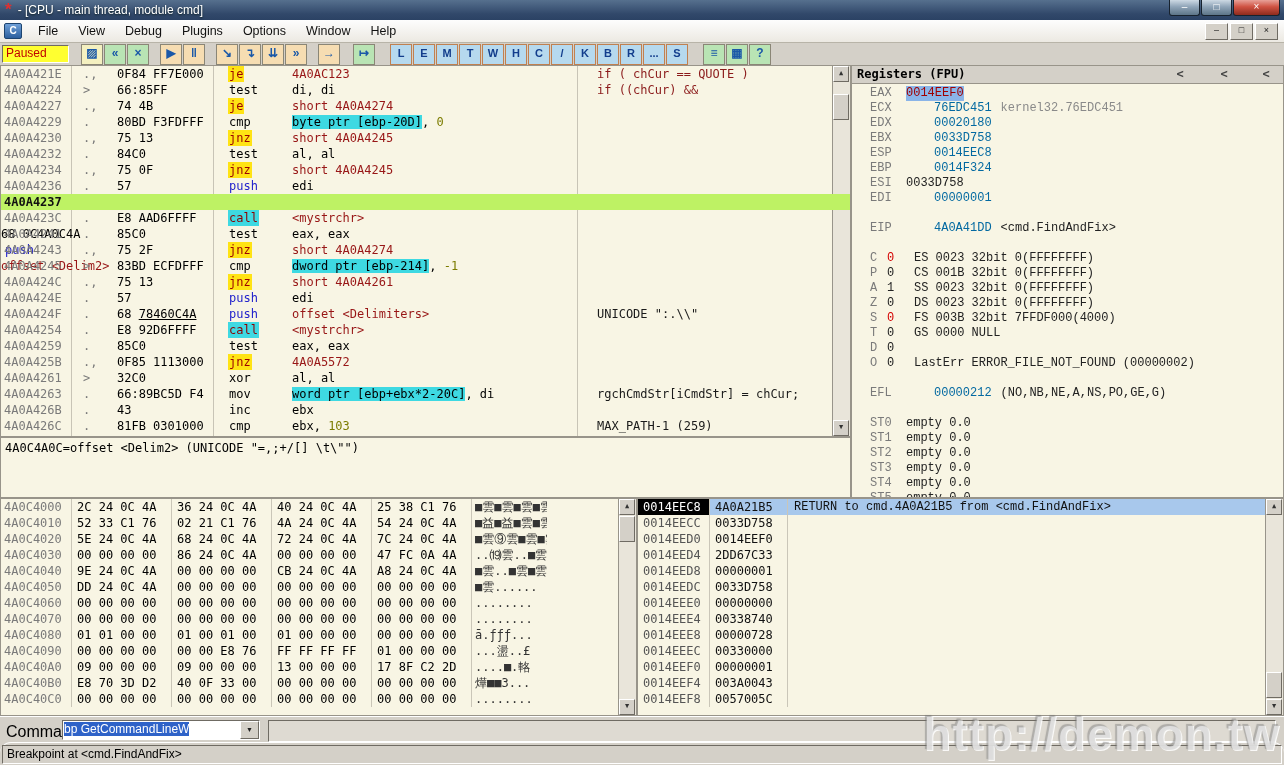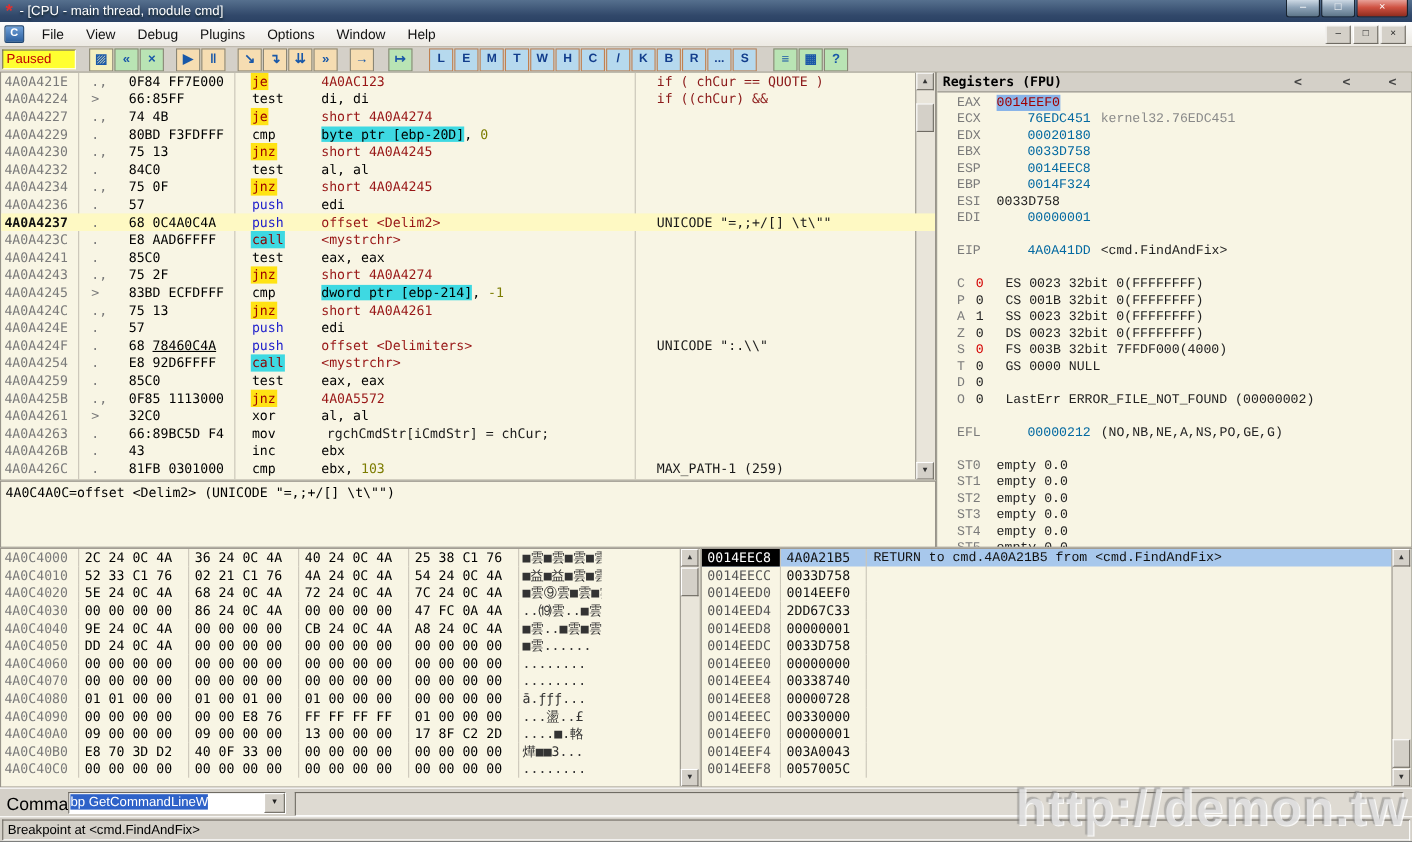--- a/index.html
+++ b/index.html
@@ -48,21 +48,21 @@
   .pane-disasm{left:0;top:65px;width:851px;height:372px;}
   .pane-info{left:0;top:437px;width:851px;height:61px;}
   .pane-reg{left:851px;top:65px;width:433px;height:433px;}
   .pane-dump{left:0;top:498px;width:637px;height:218px;}
   .pane-stack{left:637px;top:498px;width:647px;height:218px;}
 
   
   .divider{position:absolute;top:0;bottom:0;width:1px;background:#c8c4b6;z-index:0;}
   #disasm-rows{position:relative;z-index:1;}
   .drow{display:flex;height:16px;white-space:pre;}
-  .drow.sel{background:#fef9c3;}
+  .drow.sel{background:#bef264;flex-direction:column;}
   .c{flex:0 0 auto;overflow:hidden;}
   .ca{width:70px;padding-left:3px;color:#7a7a7a;}
   .drow.sel .ca{color:#111;font-weight:bold;}
   .cf{width:34px;padding-left:9px;color:#7a7a7a;}
   .cb{width:108px;color:#000;}
   .cb u{text-decoration:underline;}
   .cmn{width:64px;padding-left:3px;}
   .cop{width:300px;}
   .ccm{flex:1 1 auto;padding-left:5px;color:#1a1a1a;}
   .ccm.cm-r{color:#8b1a1a;}
@@ -128,21 +128,21 @@
   .combo{position:absolute;left:62px;top:3px;width:198px;height:20px;background:#fff;
     border:1px solid;border-color:#6f6b63 #fff #fff #6f6b63;box-sizing:border-box;display:flex;}
   .combo-text{flex:1 1 auto;font-size:12px;padding:1px 1px;overflow:hidden;white-space:nowrap;}
   .combo-text span{background:#2e62c8;color:#fff;}
   .combo-arrow{width:17px;flex:0 0 auto;background:#d4d0c8;border:1px solid;
     border-color:#fff #6f6b63 #6f6b63 #fff;text-align:center;font-size:7px;line-height:16px;color:#222;}
   .cmd-rest{position:absolute;left:268px;right:8px;top:3px;height:20px;background:#dedad2;
     border:1px solid;border-color:#6f6b63 #fff #fff #6f6b63;}
 
   
-  .statusbar{position:absolute;left:0;top:742px;right:0;height:23px;background:#d4d0c8;border-top:1px solid #fff;}
+  .statusbar{position:absolute;left:0;top:742px;right:0;height:23px;background:#d4d0c8;border-top:1px solid #fff;border-radius:11px;}
   .status-cell{position:absolute;left:2px;right:2px;top:2px;bottom:2px;
     border:1px solid;border-color:#6f6b63 #fff #fff #6f6b63;padding:1px 4px;font-size:12px;color:#000;}
 
   
   .watermark{position:absolute;right:4px;bottom:4px;z-index:60;pointer-events:none;
     font-size:46px;font-weight:bold;letter-spacing:1px;color:rgba(190,190,190,0.40);
     text-shadow:1px 1px 0 rgba(255,255,255,0.85),-1px -1px 1px rgba(110,110,110,0.45);}
 </style>
 </head>
 <body>
@@ -234,21 +234,21 @@
         <div class="drow"><span class="c ca">4A0A4241</span><span class="c cf">.</span><span class="c cb">85C0</span><span class="c cmn"><span class="mn m-p">test</span></span><span class="c cop"><span>eax, eax</span></span><span class="c ccm"></span></div>
         <div class="drow"><span class="c ca">4A0A4243</span><span class="c cf">.,</span><span class="c cb">75 2F</span><span class="c cmn"><span class="mn m-j">jnz</span></span><span class="c cop"><span class="op-a">short 4A0A4274</span></span><span class="c ccm"></span></div>
         <div class="drow"><span class="c ca">4A0A4245</span><span class="c cf">&gt;</span><span class="c cb">83BD ECFDFFF</span><span class="c cmn"><span class="mn m-p">cmp</span></span><span class="c cop"><span class="op-m">dword ptr [ebp-214]</span><span>, </span><span class="op-i">-1</span></span><span class="c ccm"></span></div>
         <div class="drow"><span class="c ca">4A0A424C</span><span class="c cf">.,</span><span class="c cb">75 13</span><span class="c cmn"><span class="mn m-j">jnz</span></span><span class="c cop"><span class="op-a">short 4A0A4261</span></span><span class="c ccm"></span></div>
         <div class="drow"><span class="c ca">4A0A424E</span><span class="c cf">.</span><span class="c cb">57</span><span class="c cmn"><span class="mn m-u">push</span></span><span class="c cop"><span>edi</span></span><span class="c ccm"></span></div>
         <div class="drow"><span class="c ca">4A0A424F</span><span class="c cf">.</span><span class="c cb">68 <u>78460C4A</u></span><span class="c cmn"><span class="mn m-u">push</span></span><span class="c cop"><span class="op-a">offset &lt;Delimiters&gt;</span></span><span class="c ccm">UNICODE ":.\\"</span></div>
         <div class="drow"><span class="c ca">4A0A4254</span><span class="c cf">.</span><span class="c cb">E8 92D6FFFF</span><span class="c cmn"><span class="mn m-c">call</span></span><span class="c cop"><span class="op-a">&lt;mystrchr&gt;</span></span><span class="c ccm"></span></div>
         <div class="drow"><span class="c ca">4A0A4259</span><span class="c cf">.</span><span class="c cb">85C0</span><span class="c cmn"><span class="mn m-p">test</span></span><span class="c cop"><span>eax, eax</span></span><span class="c ccm"></span></div>
         <div class="drow"><span class="c ca">4A0A425B</span><span class="c cf">.,</span><span class="c cb">0F85 1113000</span><span class="c cmn"><span class="mn m-j">jnz</span></span><span class="c cop"><span class="op-a">4A0A5572</span></span><span class="c ccm"></span></div>
         <div class="drow"><span class="c ca">4A0A4261</span><span class="c cf">&gt;</span><span class="c cb">32C0</span><span class="c cmn"><span class="mn m-p">xor</span></span><span class="c cop"><span>al, al</span></span><span class="c ccm"></span></div>
-        <div class="drow"><span class="c ca">4A0A4263</span><span class="c cf">.</span><span class="c cb">66:89BC5D F4</span><span class="c cmn"><span class="mn m-p">mov</span></span><span class="c ccm">rgchCmdStr[iCmdStr] = chCur;</span></div>
+        <div class="drow"><span class="c ca">4A0A4263</span><span class="c cf">.</span><span class="c cb">66:89BC5D F4</span><span class="c cmn"><span class="mn m-p">mov</span></span><span class="c cop"><span class="op-m">word ptr [ebp+ebx*2-20C]</span><span>, di</span></span><span class="c ccm">rgchCmdStr[iCmdStr] = chCur;</span></div>
         <div class="drow"><span class="c ca">4A0A426B</span><span class="c cf">.</span><span class="c cb">43</span><span class="c cmn"><span class="mn m-p">inc</span></span><span class="c cop"><span>ebx</span></span><span class="c ccm"></span></div>
         <div class="drow"><span class="c ca">4A0A426C</span><span class="c cf">.</span><span class="c cb">81FB 0301000</span><span class="c cmn"><span class="mn m-p">cmp</span></span><span class="c cop"><span>ebx, </span><span class="op-i">103</span></span><span class="c ccm">MAX_PATH-1 (259)</span></div>
       </div>
     <div class="vsb">
       <div class="sbtn sb-up">▲</div>
       <div class="sthumb" style="top:28px;height:26px;"></div>
       <div class="sbtn sb-dn">▼</div>
     </div>
   </div>
 

